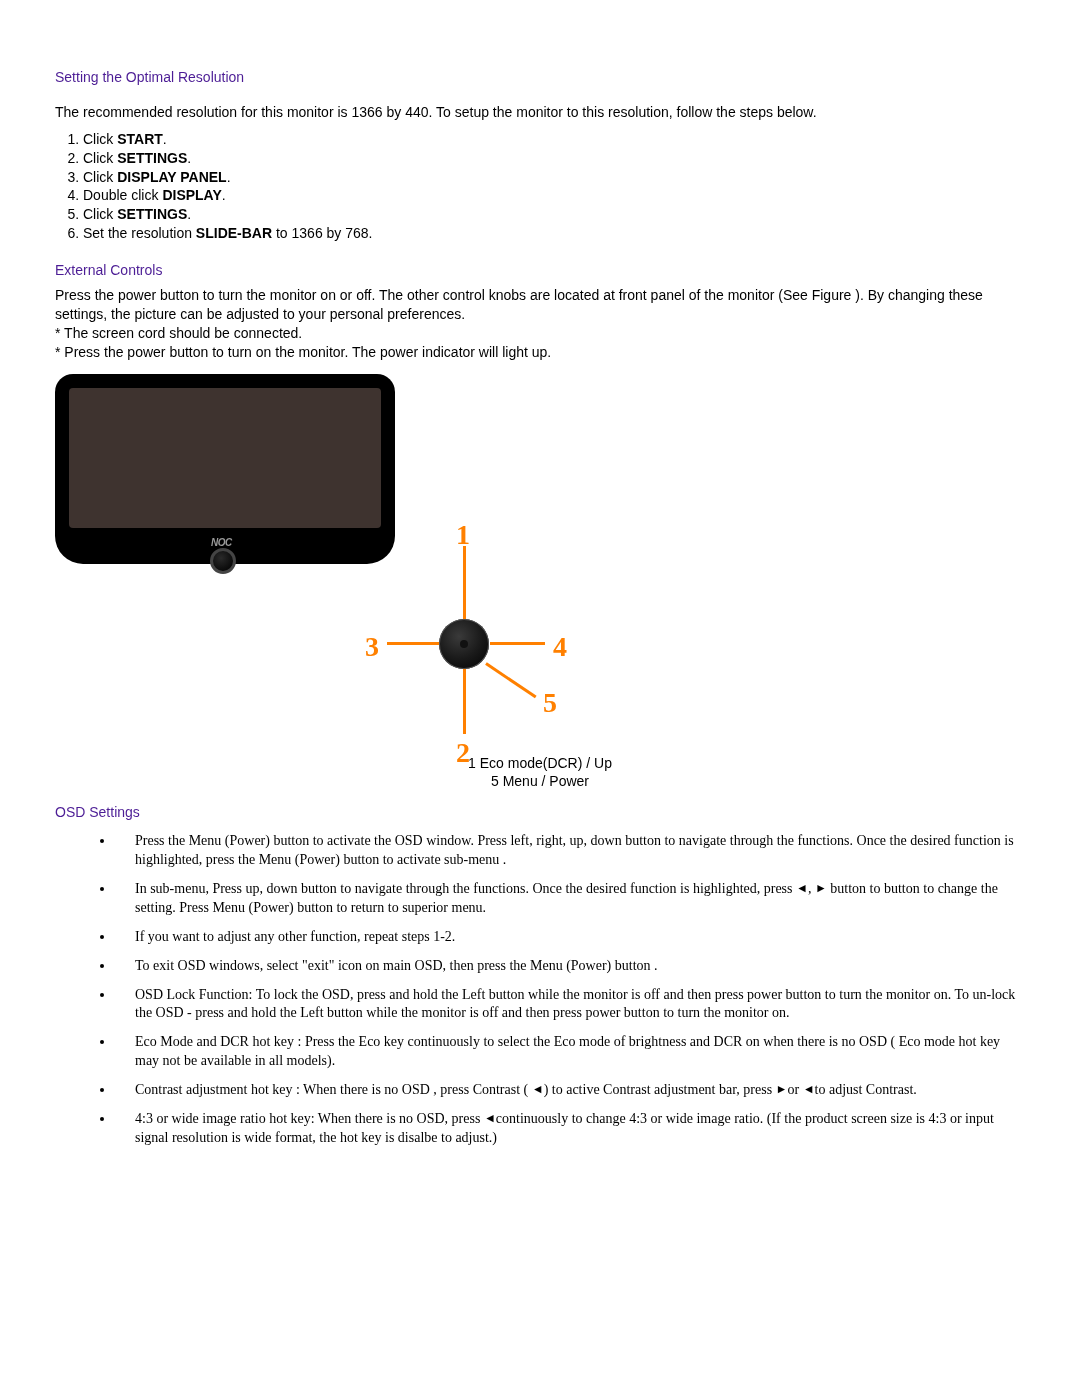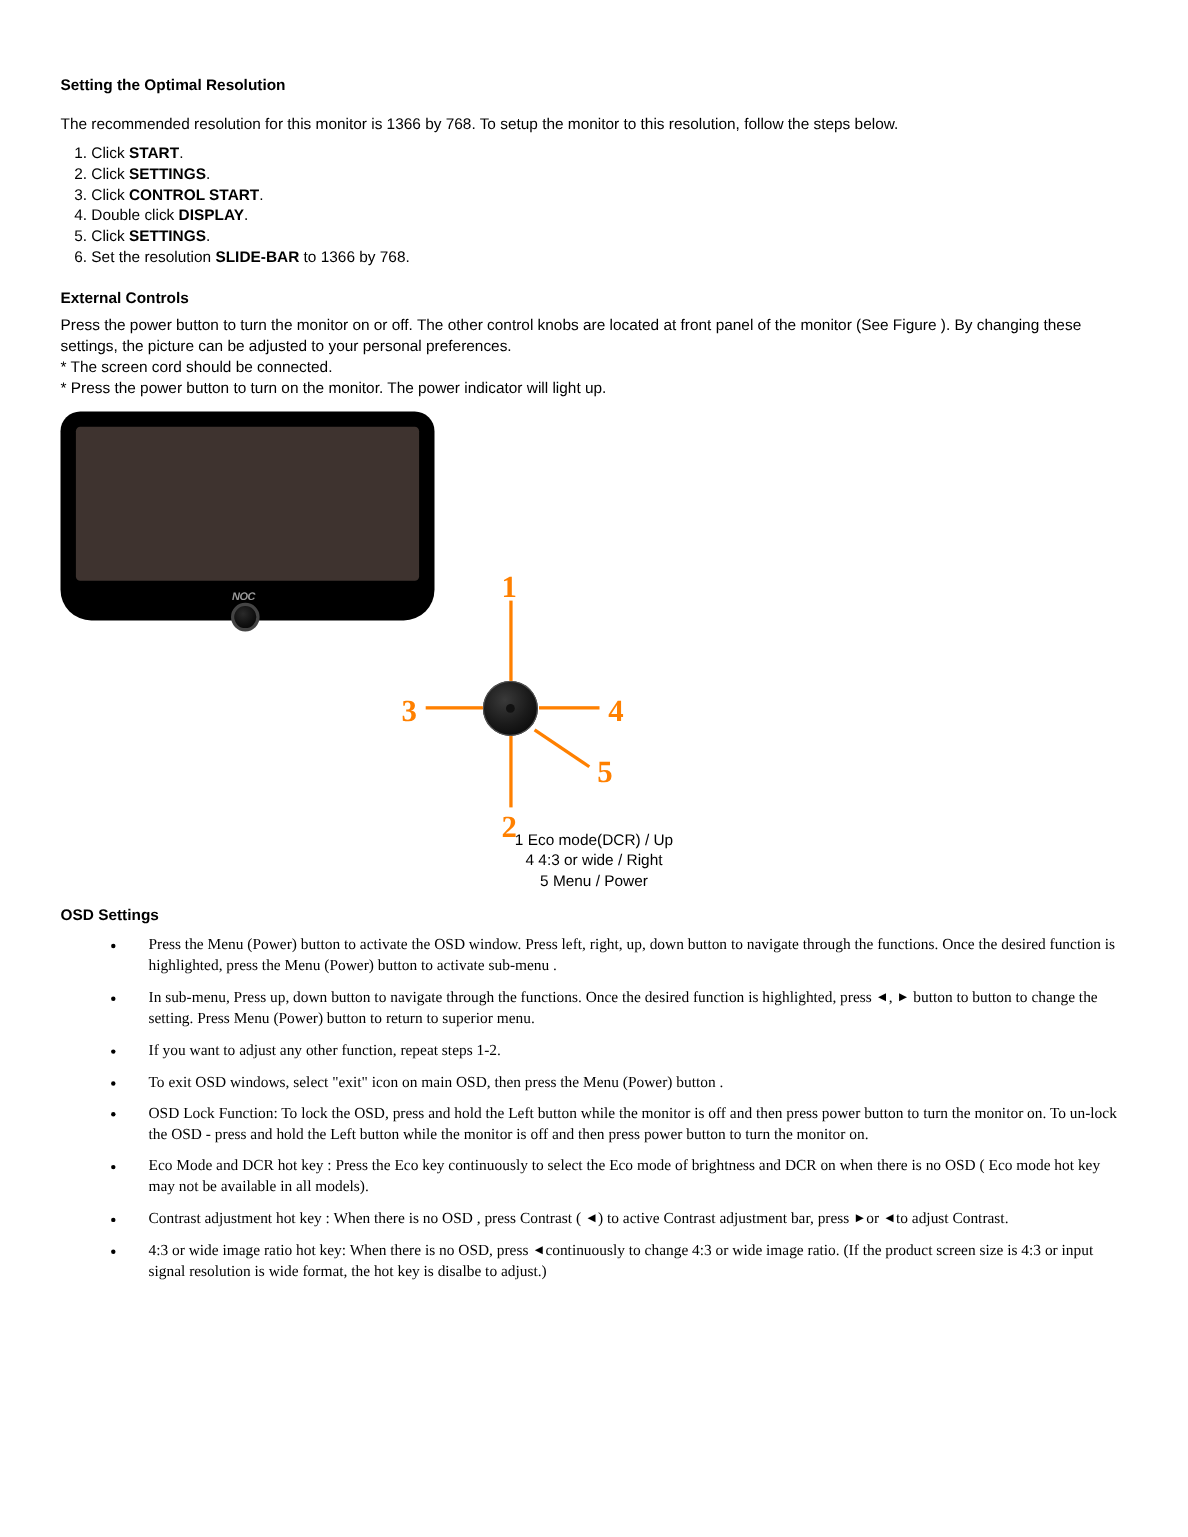--- a/index.html
+++ b/index.html
@@ -7,22 +7,22 @@
     font-size: 14px;
     color: #000;
     background: #fff;
     margin: 0;
     padding: 50px 55px;
     line-height: 1.35;
     width: 1080px;
     box-sizing: border-box;
   }
   .heading {
-    color: #000000;
-    font-weight: bold;
+    color: #4c1d95;
+    font-weight: normal;
     margin: 18px 0 6px 0;
   }
   .para {
     margin: 16px 0 8px 0;
   }
   ol.steps {
     margin: 4px 0 8px 28px;
     padding: 0;
   }
   ol.steps li {
@@ -142,26 +142,26 @@
     font-size: 12px;
     line-height: 12px;
     position: relative;
     top: -1px;
   }
 </style>
 </head>
 <body>
 
 <div class="heading">Setting the Optimal Resolution</div>
-<div class="para">The recommended resolution for this monitor is 1366 by 768. To setup the monitor to this resolution, follow the steps below.</div>
+<div class="para">The recommended resolution for this monitor is 1366 by 440. To setup the monitor to this resolution, follow the steps below.</div>
 
 <ol class="steps">
     <li><span>Click </span><span class="bold">START</span><span>.</span></li>
     <li><span>Click </span><span class="bold">SETTINGS</span><span>.</span></li>
-    <li><span>Click </span><span class="bold">CONTROL START</span><span>.</span></li>
+    <li><span>Click </span><span class="bold">DISPLAY PANEL</span><span>.</span></li>
     <li><span>Double click </span><span class="bold">DISPLAY</span><span>.</span></li>
     <li><span>Click </span><span class="bold">SETTINGS</span><span>.</span></li>
     <li><span>Set the resolution </span><span class="bold">SLIDE-BAR</span><span> to 1366 by 768.</span></li>
   </ol>
 
 <div class="heading">External Controls</div>
 <div>Press the power button to turn the monitor on or off. The other control knobs are located at front panel of the monitor (See Figure ). By changing these settings, the picture can be adjusted to your personal preferences.</div>
 <div>* The screen cord should be connected.</div>
 <div>* Press the power button to turn on the monitor. The power indicator will light up.</div>
 
@@ -182,21 +182,20 @@
     <div class="dnum n1">1</div>
     <div class="dnum n2">2</div>
     <div class="dnum n3">3</div>
     <div class="dnum n4">4</div>
     <div class="dnum n5">5</div>
   </div>
 </div>
 
 <div class="ctrl-list">
     <div>1  Eco mode(DCR) / Up</div>
-    <div>4  4:3 or wide / Right</div>
     <div>5  Menu / Power</div>
   </div>
 
 <div class="heading" style="margin-top:12px">OSD Settings</div>
 
 <ul class="bullets">
     <li>Press the Menu (Power) button to activate the OSD window. Press left, right, up, down button to navigate through the functions. Once the desired function is highlighted, press the Menu (Power) button to activate sub-menu .</li>
     <li>In sub-menu, Press up, down button to navigate through the functions. Once the desired function is highlighted, press  <span class="tri">◄</span>,  <span class="tri">►</span> button to button to change the setting. Press Menu (Power) button to return to superior menu.</li>
     <li>If you want to adjust any other function, repeat steps 1-2.</li>
     <li>To exit  OSD windows, select "exit" icon on main OSD, then press the Menu (Power) button .</li>

